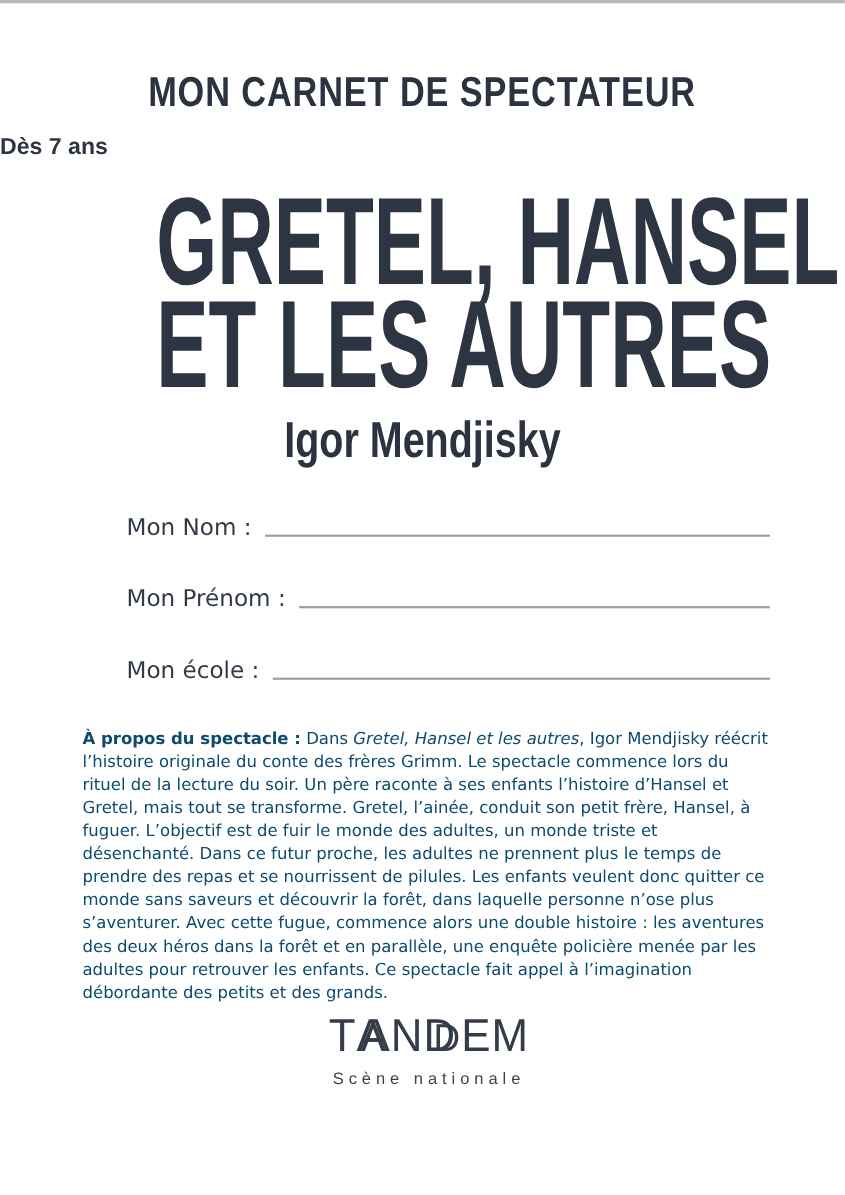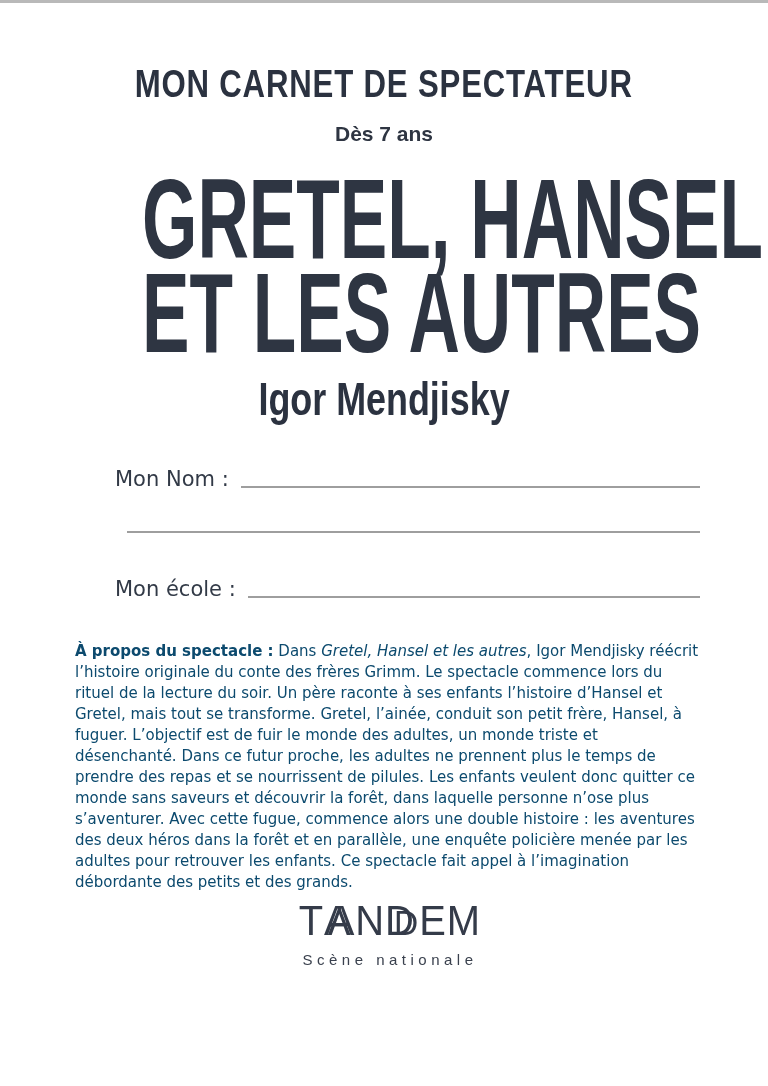--- a/index.html
+++ b/index.html
@@ -29,21 +29,21 @@
   .category-badge {
     display:inline-block;
     background:#c8c8c8;
     color:#2e3542;
     font-weight:700;
     font-size:23px;
     padding:7px 14px 8px 14px;
   }
 
   
-  .age-row { text-align:center; margin-top:16px; }
+  .age-row { text-align:left; margin-top:16px; }
   .age-text { font-size:21px; font-weight:700; color:#2e3542; }
 
   
   .show-title { margin-top:26px; text-align:right; font-weight:700; color:#2e3542; }
   .title-line {
     display:block; height:94px; line-height:94px;
     font-size:113px; white-space:nowrap;
     transform:scaleX(0.63);
   }
 
@@ -122,20 +122,21 @@
   <div class="author-row">
     <span class="author-name">Igor Mendjisky</span>
   </div>
 
   <div class="form-block">
     <div class="form-row">
       <span class="form-label">Mon Nom :</span>
       <span class="form-line"></span>
     </div>
     <div class="form-row">
+      <span class="form-label">Mon Prénom :</span>
       <span class="form-line"></span>
     </div>
     <div class="form-row">
       <span class="form-label">Mon école :</span>
       <span class="form-line"></span>
     </div>
   </div>
 
   <div class="about-block"><span class="about-label">À propos du spectacle :</span><span> Dans </span><span class="work-title">Gretel, Hansel et les autres</span><span>, Igor Mendjisky réécrit l’histoire originale du conte des frères Grimm. Le spectacle commence lors du rituel de la lecture du soir. Un père raconte à ses enfants l’histoire d’Hansel et Gretel, mais tout se transforme. Gretel, l’ainée, conduit son petit frère, Hansel, à fuguer. L’objectif est de fuir le monde des adultes, un monde triste et désenchanté. Dans ce futur proche, les adultes ne prennent plus le temps de prendre des repas et se nourrissent de pilules. Les enfants veulent donc quitter ce monde sans saveurs et découvrir la forêt, dans laquelle personne n’ose plus s’aventurer. Avec cette fugue, commence alors une double histoire : les aventures des deux héros dans la forêt et en parallèle, une enquête policière menée par les adultes pour retrouver les enfants. Ce spectacle fait appel à l’imagination débordante des petits et des grands.</span></div>
 

